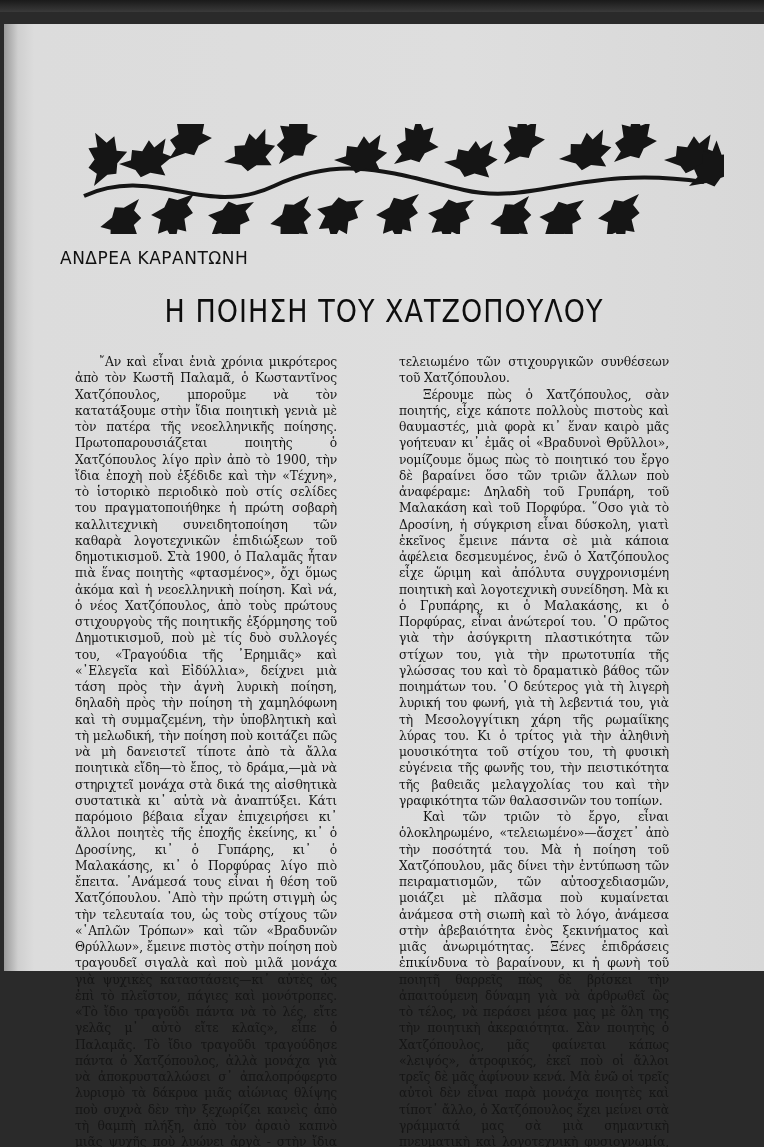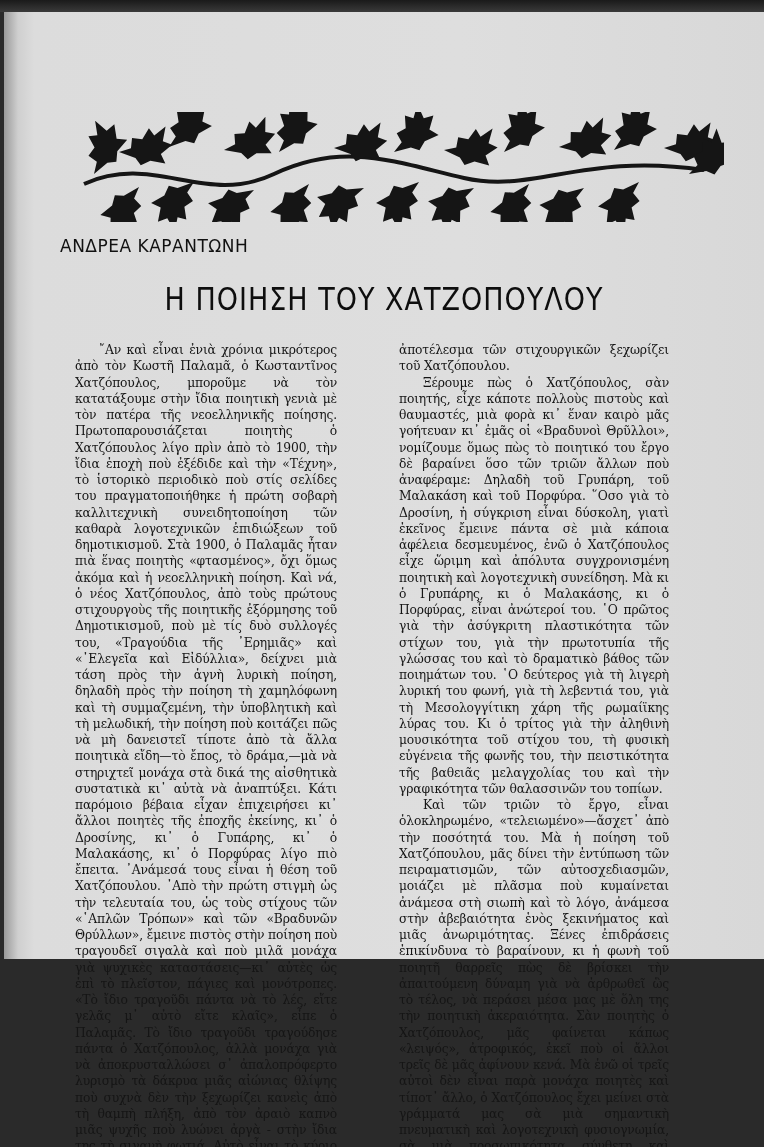--- a/index.html
+++ b/index.html
@@ -2,21 +2,21 @@
 <html><head>
 <meta charset="utf-8">
 <style>
   html, body { margin: 0; padding: 0; }
   body {
     width: 764px; height: 1147px; overflow: hidden;
     background: #2a2a2a;
     font-family: "DejaVu Serif", serif;
   }
   .page {
-    position: absolute; left: 4px; top: 12px; width: 760px; height: 947px;
+    position: absolute; left: 4px; top: 24px; width: 760px; height: 947px;
     background: linear-gradient(90deg, #9a9a9a 0px, #cfcfcf 14px, #dcdcdc 30px, #dedede 60%, #d8d8d8 100%);
     color: #161616;
   }
   .topedge {
     position: absolute; left: 0; top: 0; width: 764px; height: 12px;
     background: linear-gradient(180deg, #1a1a1a, #3a3a3a);
   }
   .garland { position: absolute; left: 60px; top: 100px; width: 660px; height: 110px; }
   .author {
     position: absolute; left: 56px; top: 224px;
@@ -76,17 +76,17 @@
   </svg>
 
   <div class="author">ΑΝΔΡΕΑ ΚΑΡΑΝΤΩΝΗ</div>
   <h1 class="title">Η ΠΟΙΗΣΗ ΤΟΥ ΧΑΤΖΟΠΟΥΛΟΥ</h1>
 
   <div class="col left">
     <p>῎Αν καὶ εἶναι ἐνιὰ χρόνια μικρότερος ἀπὸ τὸν Κωστῆ Παλαμᾶ, ὁ Κωσταντῖνος Χατζόπουλος, μποροῦμε νὰ τὸν κατατάξουμε στὴν ἴδια ποιητικὴ γενιὰ μὲ τὸν πατέρα τῆς νεοελληνικῆς ποίησης. Πρωτοπαρουσιάζεται ποιητὴς ὁ Χατζόπουλος λίγο πρὶν ἀπὸ τὸ 1900, τὴν ἴδια ἐποχὴ ποὺ ἐξέδιδε καὶ τὴν «Τέχνη», τὸ ἱστορικὸ περιοδικὸ ποὺ στίς σελίδες του πραγματοποιήθηκε ἡ πρώτη σοβαρὴ καλλιτεχνικὴ συνειδητοποίηση τῶν καθαρὰ λογοτεχνικῶν ἐπιδιώξεων τοῦ δημοτικισμοῦ. Στὰ 1900, ὁ Παλαμᾶς ἦταν πιὰ ἕνας ποιητὴς «φτασμένος», ὄχι ὅμως ἀκόμα καὶ ἡ νεοελληνικὴ ποίηση. Καὶ νά, ὁ νέος Χατζόπουλος, ἀπὸ τοὺς πρώτους στιχουργοὺς τῆς ποιητικῆς ἐξόρμησης τοῦ Δημοτικισμοῦ, ποὺ μὲ τίς δυὸ συλλογές του, «Τραγούδια τῆς ᾽Ερημιᾶς» καὶ «᾽Ελεγεῖα καὶ Εἰδύλλια», δείχνει μιὰ τάση πρὸς τὴν ἁγνὴ λυρικὴ ποίηση, δηλαδὴ πρὸς τὴν ποίηση τὴ χαμηλόφωνη καὶ τὴ συμμαζεμένη, τὴν ὑποβλητικὴ καὶ τὴ μελωδική, τὴν ποίηση ποὺ κοιτάζει πῶς νὰ μὴ δανειστεῖ τίποτε ἀπὸ τὰ ἄλλα ποιητικὰ εἴδη—τὸ ἔπος, τὸ δράμα,—μὰ νὰ στηριχτεῖ μονάχα στὰ δικά της αἰσθητικὰ συστατικὰ κι᾽ αὐτὰ νὰ ἀναπτύξει. Κάτι παρόμοιο βέβαια εἶχαν ἐπιχειρήσει κι᾽ ἄλλοι ποιητὲς τῆς ἐποχῆς ἐκείνης, κι᾽ ὁ Δροσίνης, κι᾽ ὁ Γυπάρης, κι᾽ ὁ Μαλακάσης, κι᾽ ὁ Πορφύρας λίγο πιὸ ἔπειτα. ᾽Ανάμεσά τους εἶναι ἡ θέση τοῦ Χατζόπουλου. ᾽Απὸ τὴν πρώτη στιγμὴ ὡς τὴν τελευταία του, ὡς τοὺς στίχους τῶν «῾Απλῶν Τρόπων» καὶ τῶν «Βραδυνῶν Θρύλλων», ἔμεινε πιστὸς στὴν ποίηση ποὺ τραγουδεῖ σιγαλὰ καὶ ποὺ μιλᾶ μονάχα γιὰ ψυχικὲς καταστάσεις—κι᾽ αὐτὲς ὡς ἐπὶ τὸ πλεῖστον, πάγιες καὶ μονότροπες. «Τὸ ἴδιο τραγοῦδι πάντα νὰ τὸ λές, εἴτε γελᾶς μ᾽ αὐτὸ εἴτε κλαῖς», εἶπε ὁ Παλαμᾶς. Τὸ ἴδιο τραγοῦδι τραγούδησε πάντα ὁ Χατζόπουλος, ἀλλὰ μονάχα γιὰ νὰ ἀποκρυσταλλώσει σ᾽ ἀπαλοπρόφερτο λυρισμὸ τὰ δάκρυα μιᾶς αἰώνιας θλίψης ποὺ συχνὰ δὲν τὴν ξεχωρίζει κανεὶς ἀπὸ τὴ θαμπὴ πλήξη, ἀπὸ τὸν ἀραιὸ καπνὸ μιᾶς ψυχῆς ποὺ λυώνει ἀργὰ - στὴν ἴδια της τὴ σιγανὴ φωτιά. Αὐτὸ εἶναι τὸ κύριο γνώρισμα τῆς ποιητικῆς του ἐπιδίωξης, τῆς βαθύτερης λυρικῆς του προσωπικότητας. Νομίζουμε πὼς τὸ γνώρισμα αὐτό, εὔκολα δὲ μπορεῖ κανεὶς νὰ τὸ ἀμφισβητήσει. ᾽Εκεῖνο ποὺ θὰ μπορούσαμε νὰ συζητήσουμε εἶναι τὸ καθαρὸ ποιητικὸ</p>
   </div>
 
   <div class="col right">
-    <p class="noindent">ἀποτέλεσμα τῶν στιχουργικῶν ξεχωρίζει τοῦ Χατζόπουλου.</p>
+    <p class="noindent">τελειωμένο τῶν στιχουργικῶν συνθέσεων τοῦ Χατζόπουλου.</p>
     <p>Ξέρουμε πὼς ὁ Χατζόπουλος, σὰν ποιητής, εἶχε κάποτε πολλοὺς πιστοὺς καὶ θαυμαστές, μιὰ φορὰ κι᾽ ἕναν καιρὸ μᾶς γοήτευαν κι᾽ ἐμᾶς οἱ «Βραδυνοὶ Θρῦλλοι», νομίζουμε ὅμως πὼς τὸ ποιητικό του ἔργο δὲ βαραίνει ὅσο τῶν τριῶν ἄλλων ποὺ ἀναφέραμε: Δηλαδὴ τοῦ Γρυπάρη, τοῦ Μαλακάση καὶ τοῦ Πορφύρα. ῞Οσο γιὰ τὸ Δροσίνη, ἡ σύγκριση εἶναι δύσκολη, γιατὶ ἐκεῖνος ἔμεινε πάντα σὲ μιὰ κάποια ἀφέλεια δεσμευμένος, ἐνῶ ὁ Χατζόπουλος εἶχε ὥριμη καὶ ἀπόλυτα συγχρονισμένη ποιητικὴ καὶ λογοτεχνικὴ συνείδηση. Μὰ κι ὁ Γρυπάρης, κι ὁ Μαλακάσης, κι ὁ Πορφύρας, εἶναι ἀνώτεροί του. ῾Ο πρῶτος γιὰ τὴν ἀσύγκριτη πλαστικότητα τῶν στίχων του, γιὰ τὴν πρωτοτυπία τῆς γλώσσας του καὶ τὸ δραματικὸ βάθος τῶν ποιημάτων του. ῾Ο δεύτερος γιὰ τὴ λιγερὴ λυρική του φωνή, γιὰ τὴ λεβεντιά του, γιὰ τὴ Μεσολογγίτικη χάρη τῆς ρωμαίϊκης λύρας του. Κι ὁ τρίτος γιὰ τὴν ἀληθινὴ μουσικότητα τοῦ στίχου του, τὴ φυσικὴ εὐγένεια τῆς φωνῆς του, τὴν πειστικότητα τῆς βαθειᾶς μελαγχολίας του καὶ τὴν γραφικότητα τῶν θαλασσινῶν του τοπίων.</p>
     <p>Καὶ τῶν τριῶν τὸ ἔργο, εἶναι ὁλοκληρωμένο, «τελειωμένο»—ἄσχετ᾽ ἀπὸ τὴν ποσότητά του. Μὰ ἡ ποίηση τοῦ Χατζόπουλου, μᾶς δίνει τὴν ἐντύπωση τῶν πειραματισμῶν, τῶν αὐτοσχεδιασμῶν, μοιάζει μὲ πλᾶσμα ποὺ κυμαίνεται ἀνάμεσα στὴ σιωπὴ καὶ τὸ λόγο, ἀνάμεσα στὴν ἀβεβαιότητα ἑνὸς ξεκινήματος καὶ μιᾶς ἀνωριμότητας. Ξένες ἐπιδράσεις ἐπικίνδυνα τὸ βαραίνουν, κι ἡ φωνὴ τοῦ ποιητῆ θαρρεῖς πὼς δὲ βρίσκει τὴν ἀπαιτούμενη δύναμη γιὰ νὰ ἀρθρωθεῖ ὣς τὸ τέλος, νὰ περάσει μέσα μας μὲ ὅλη της τὴν ποιητικὴ ἀκεραιότητα. Σὰν ποιητὴς ὁ Χατζόπουλος, μᾶς φαίνεται κάπως «λειψός», ἀτροφικός, ἐκεῖ ποὺ οἱ ἄλλοι τρεῖς δὲ μᾶς ἀφίνουν κενά. Μὰ ἐνῶ οἱ τρεῖς αὐτοὶ δὲν εἶναι παρὰ μονάχα ποιητὲς καὶ τίποτ᾽ ἄλλο, ὁ Χατζόπουλος ἔχει μείνει στὰ γράμματά μας σὰ μιὰ σημαντικὴ πνευματικὴ καὶ λογοτεχνικὴ φυσιογνωμία, σὰ μιὰ προσωπικότητα σύνθετη καὶ ἀνήσυχη, πολύτροπη καὶ ἀνιχνευτικὴ—λόγιος μαζὺ καὶ ποιητής, πεζογράφος καὶ κριτικός, ἰδεολόγος καὶ πολιτειολόγος, ἀγωνιστὴς γιὰ τὴ γλώσσα τοῦ λαοῦ καὶ γιὰ τὰ σο-</p>
   </div>
 </div>
 
 </body></html>

